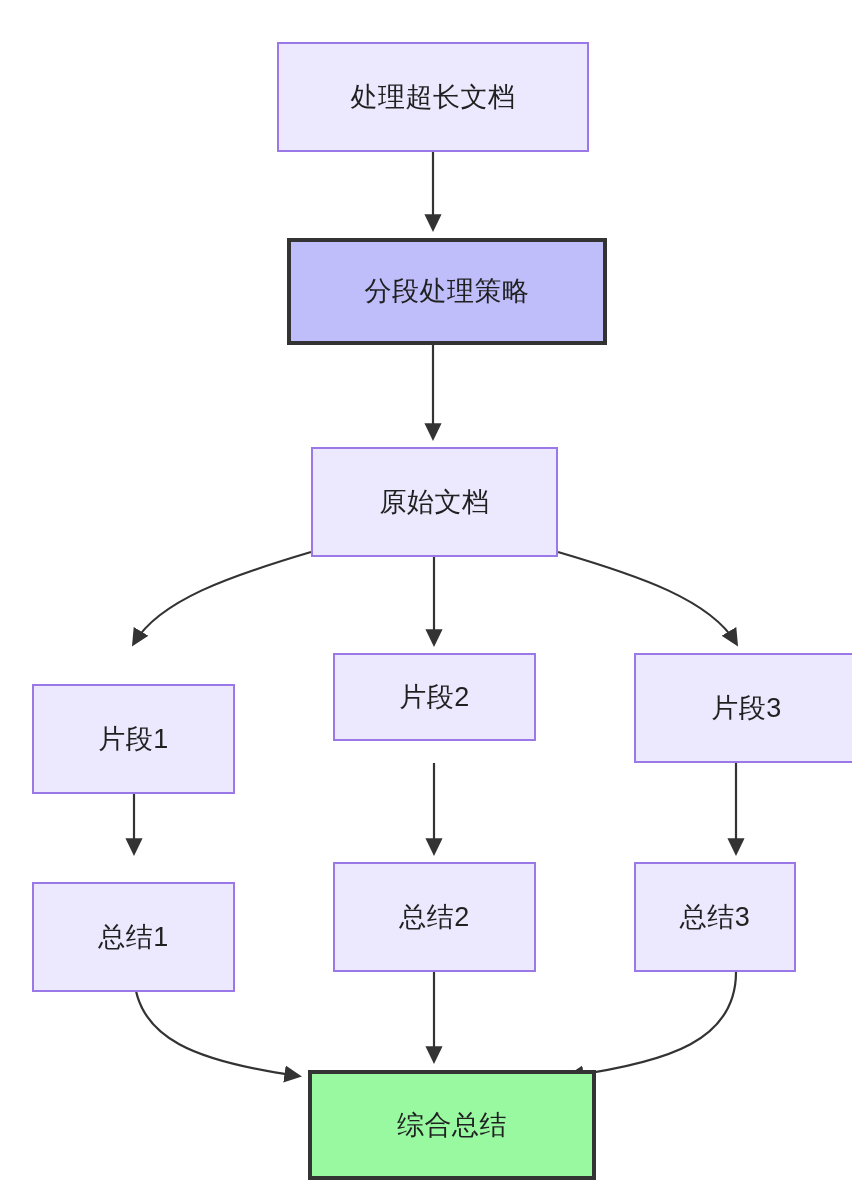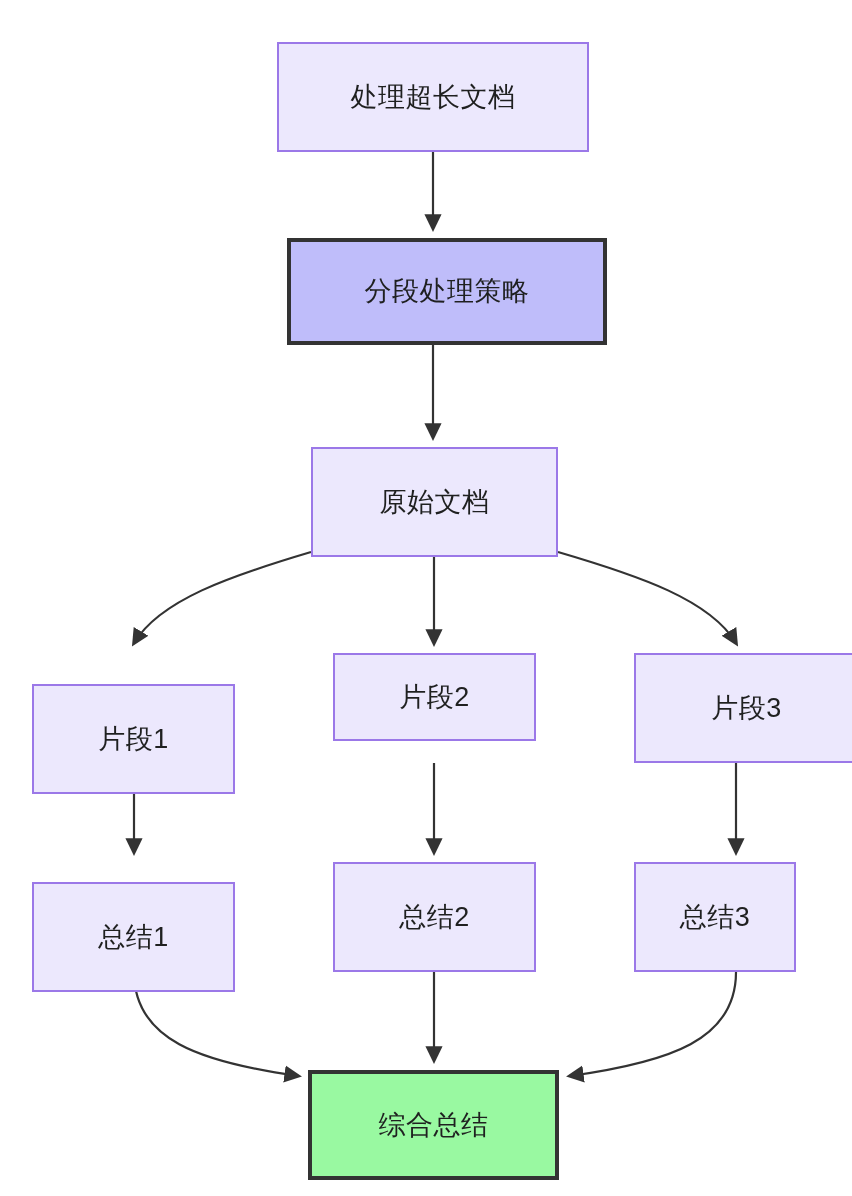--- a/index.html
+++ b/index.html
@@ -110,17 +110,17 @@
   </div>
 
   <div class="node normal" style="left: 333px; top: 862px; width: 203px; height: 110px;">
     <span class="node-label">总结2</span>
   </div>
 
   <div class="node normal" style="left: 634px; top: 862px; width: 162px; height: 110px;">
     <span class="node-label">总结3</span>
   </div>
 
-  <div class="node result" style="left: 308px; top: 1070px; width: 251px; height: 110px; justify-content: center;">
+  <div class="node result" style="left: 308px; top: 1070px; width: 288px; height: 110px; justify-content: center;">
     <span class="node-label">综合总结</span>
   </div>
 
 </div>
 
 </body></html>

